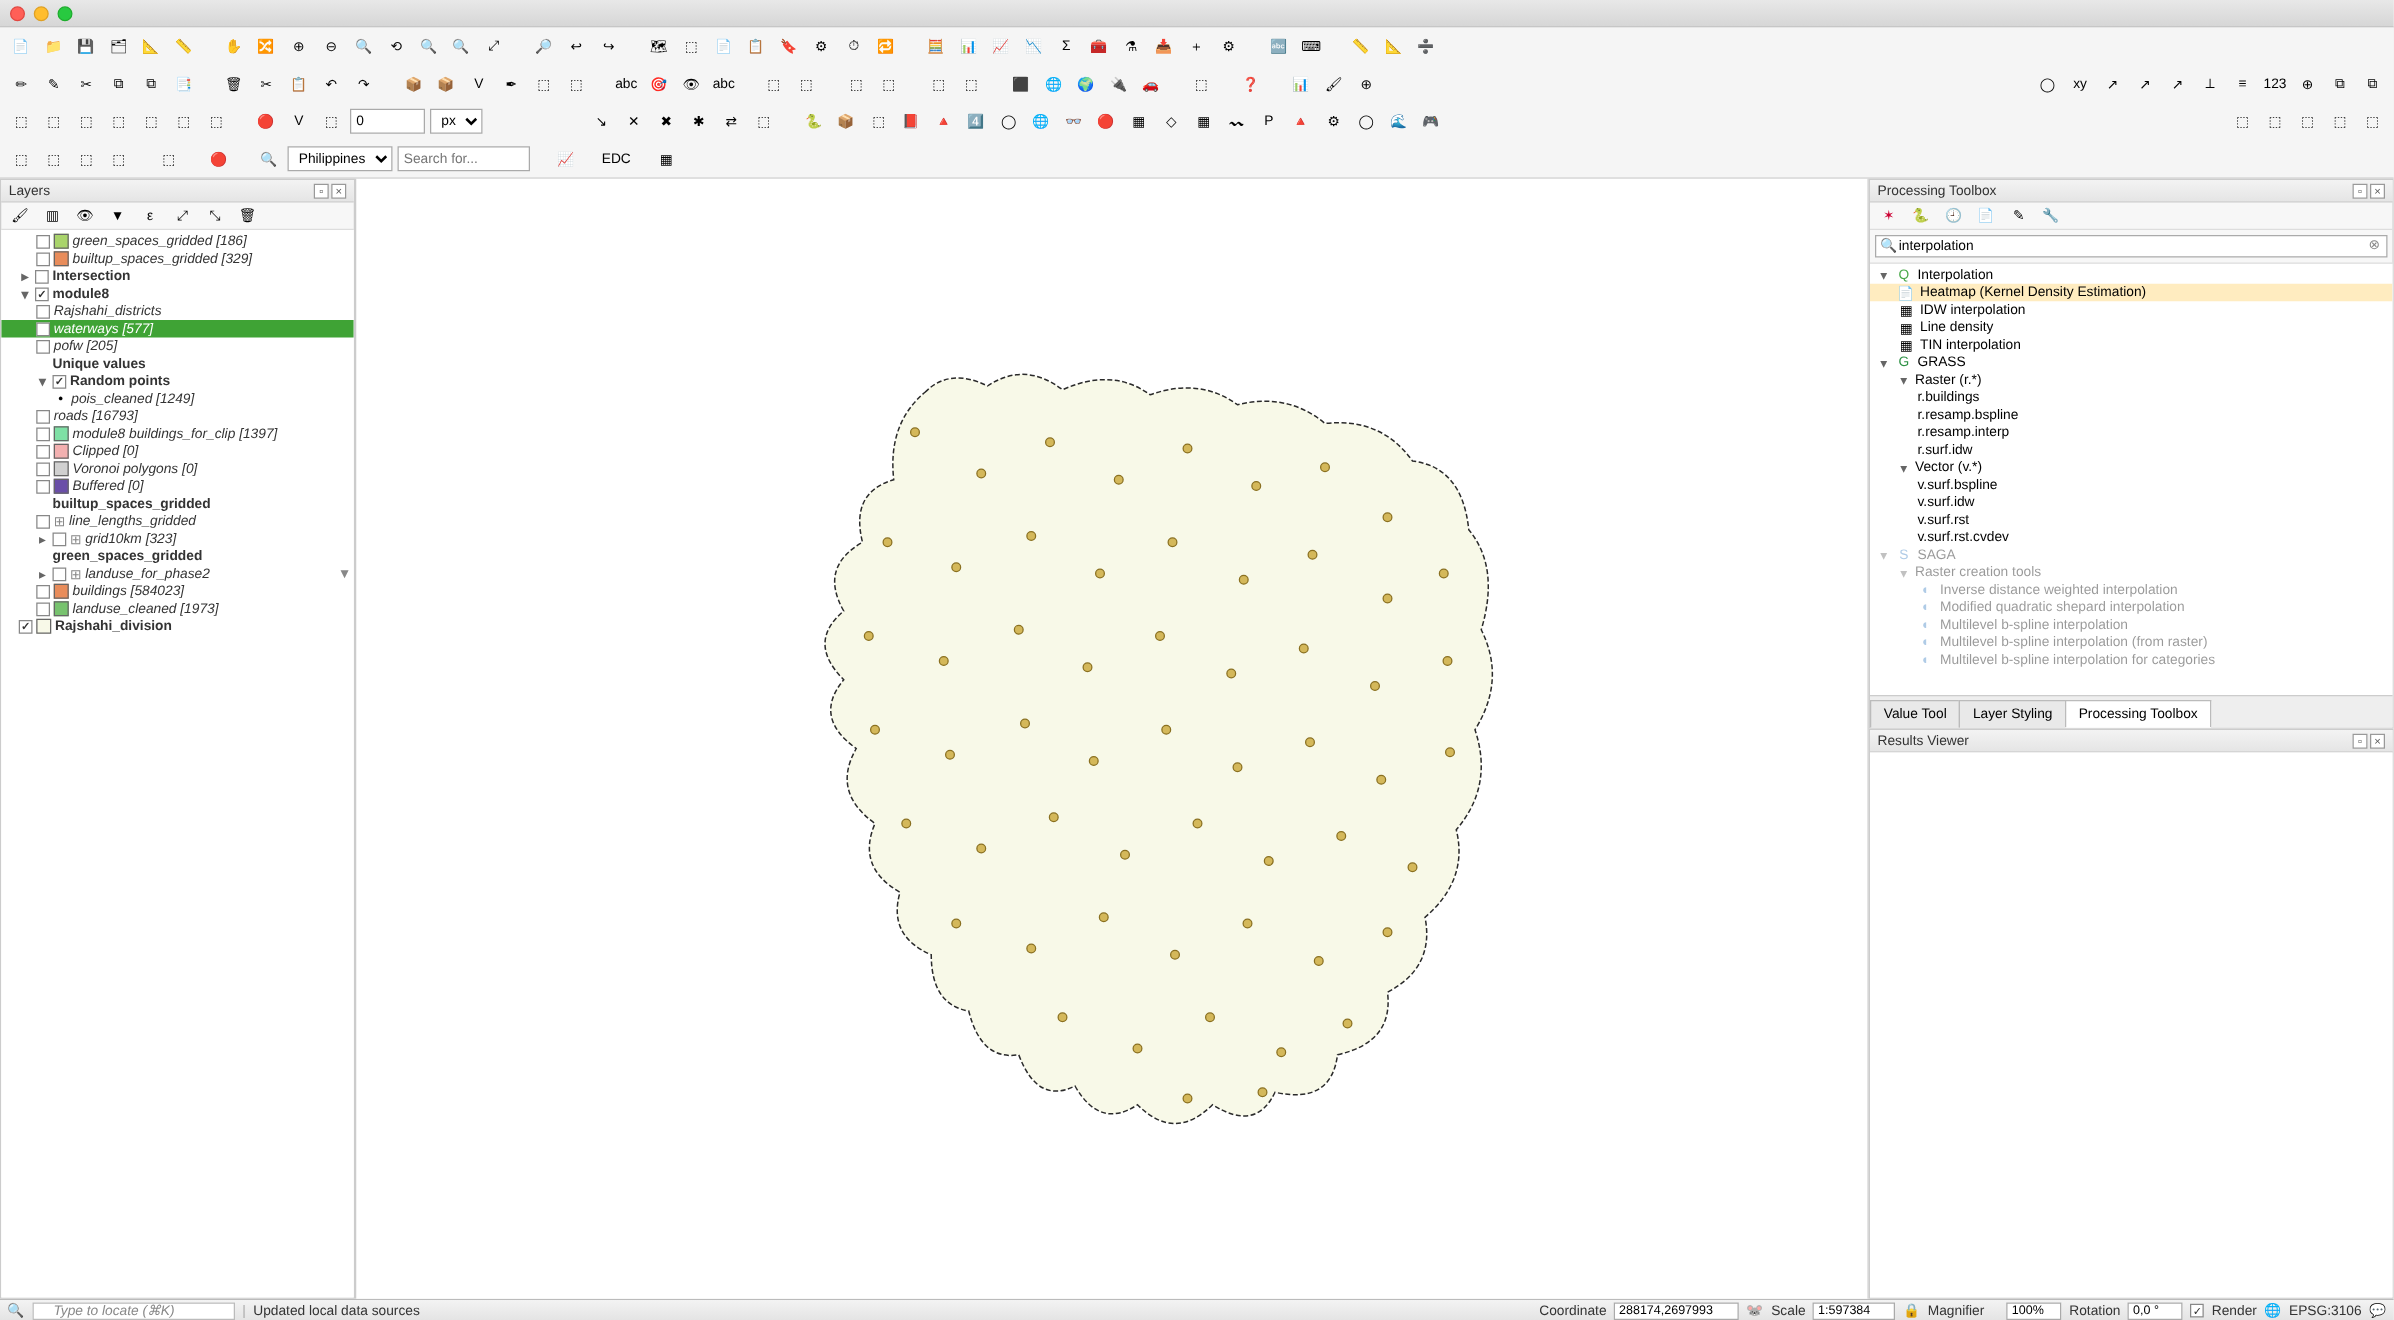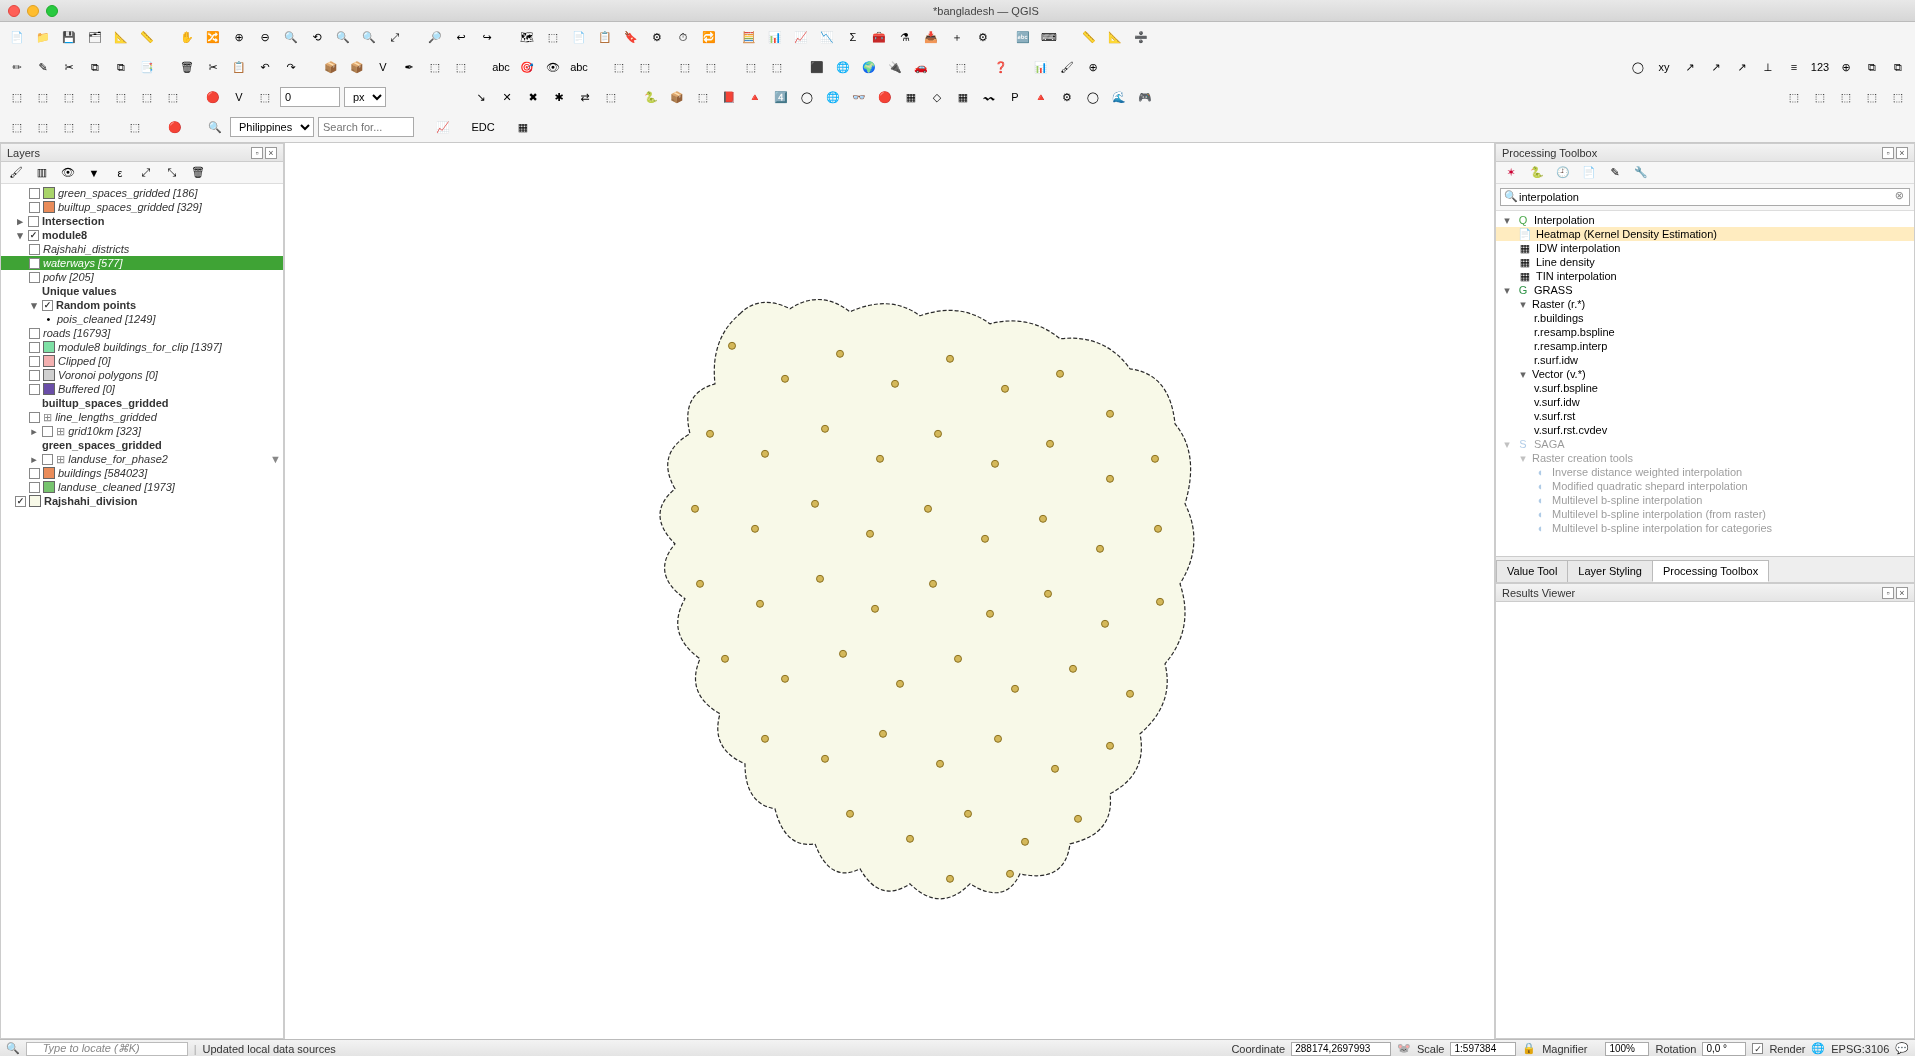--- a/index.html
+++ b/index.html
@@ -61,21 +61,20 @@
 .point { fill:#d4b85a; stroke:#8a7020; stroke-width:1; }
 .boundary { fill:#f8f9e8; stroke:#2a2a2a; stroke-width:1.2; stroke-dasharray:4,2; }
 </style>
 </head>
 <body>
 
 <div class="titlebar">
   <div class="tl-btn tl-red"></div>
   <div class="tl-btn tl-yel"></div>
   <div class="tl-btn tl-grn"></div>
-  <div class="title">*bangladesh — QGIS</div>
 </div>
 
 <div class="toolbar-area">
   <div class="toolbar-row" id="tbrow1" style="position:relative;">
       <span class="tb-btn">📄</span>
       <span class="tb-btn">📁</span>
       <span class="tb-btn">💾</span>
       <span class="tb-btn">🗂</span>
       <span class="tb-btn">📐</span>
       <span class="tb-btn">📏</span>
@@ -242,21 +241,21 @@
       <span class="tb-btn">⬚</span>
       <span class="tb-btn">⬚</span>
       <span class="tb-btn">⬚</span>
       <span class="tb-sep"></span>
       <span class="tb-btn">⬚</span>
       <span class="tb-sep"></span>
       <span class="tb-btn">🔴</span>
       <span class="tb-sep"></span>
       <span class="tb-btn">🔍</span>
       <select class="tb-select"><option>Philippines</option></select>
-      <input class="tb-input" placeholder="Search for..." style="width: 96px;">
+      <input class="tb-input" placeholder="Search for..." style="width: 106px;">
       <span class="tb-sep"></span>
       <span class="tb-btn">📈</span>
       <span class="tb-sep"></span>
       <span class="tb-btn">EDC</span>
       <span class="tb-sep"></span>
       <span class="tb-btn">▦</span>
     </div>
 </div>
 
 <div class="main-area">

